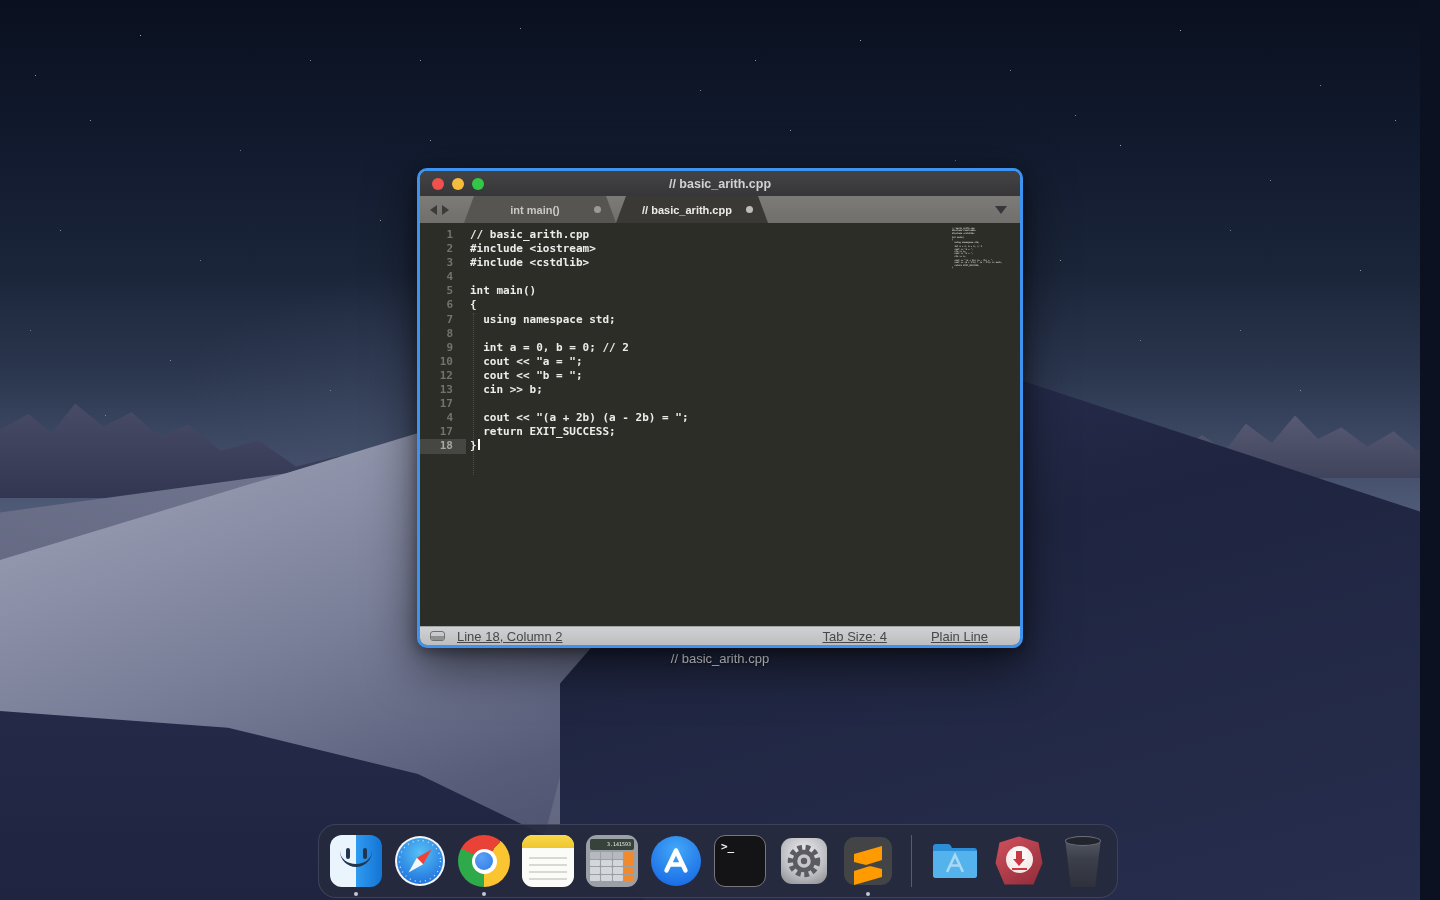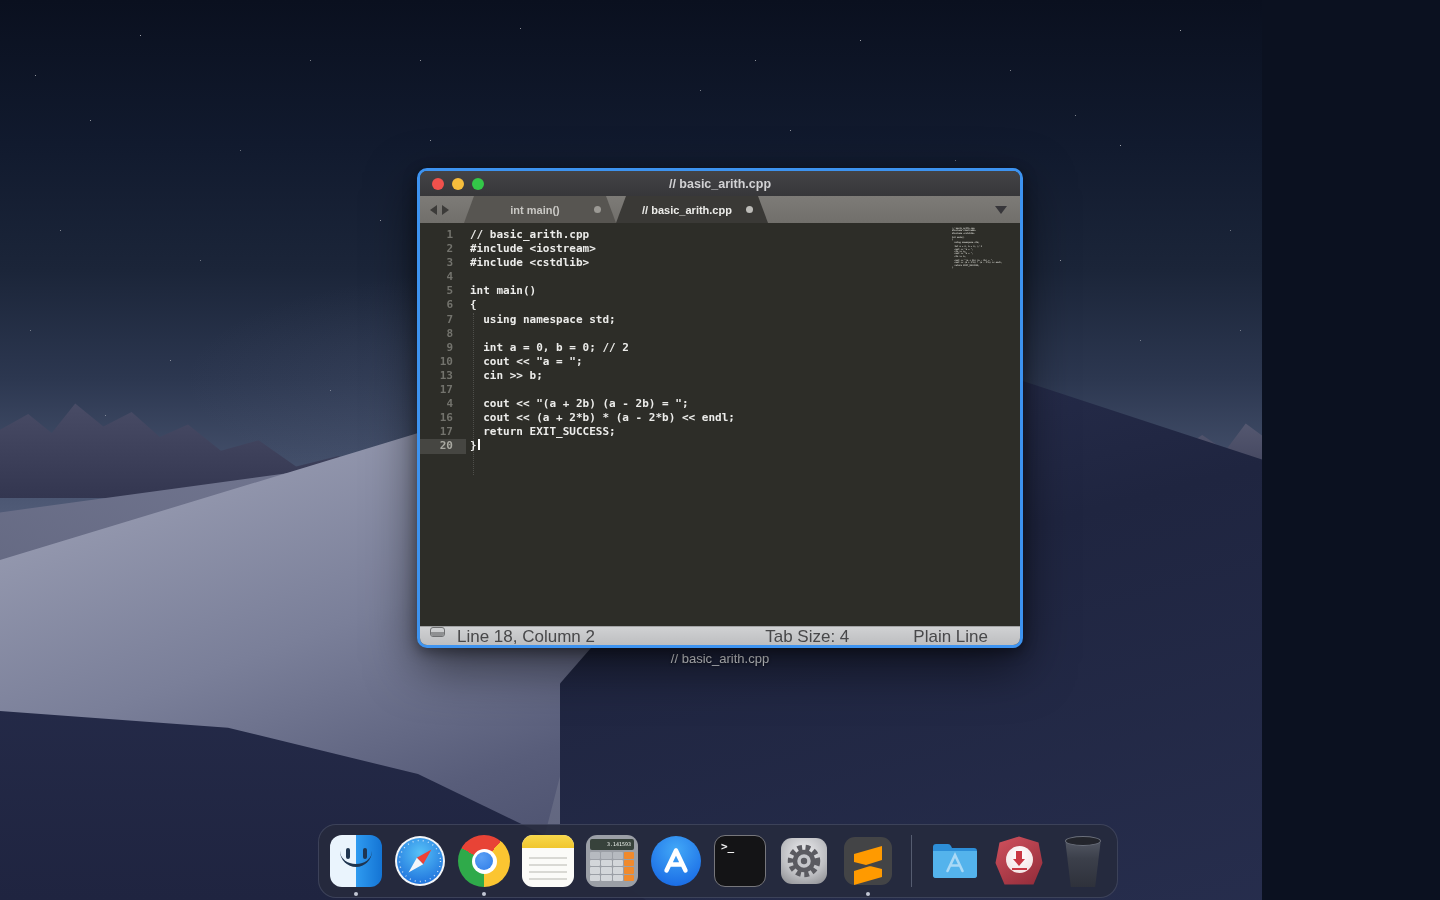--- a/index.html
+++ b/index.html
@@ -1,20 +1,20 @@
 <!DOCTYPE html>
 <html><head>
 <meta charset="utf-8">
 <style>
   * { margin:0; padding:0; box-sizing:border-box; }
   html,body { width:1440px; height:900px; overflow:hidden; background:#0b1120; }
   body { font-family:"Liberation Sans", sans-serif; position:relative; }
 
   
-  .desktop { position:absolute; inset:0; width:1262px; height:900px; overflow:hidden;
+  .desktop { position:absolute; inset:0; width:1420px; height:900px; overflow:hidden;
     background:linear-gradient(180deg,#0a101f 0%,#111a2e 16%,#1b2539 30%,#2c3750 42%,#44506b 52%,#57617e 60%,#5a6480 100%); }
   .stars { position:absolute; top:0; left:0; width:1px; height:1px; background:transparent; border-radius:50%;
     box-shadow: 140px 35px rgba(255,255,255,.8),310px 60px rgba(255,255,255,.6),520px 28px rgba(255,255,255,.7),
       700px 90px rgba(255,255,255,.6),860px 40px rgba(255,255,255,.8),1010px 70px rgba(255,255,255,.6),
       1180px 30px rgba(255,255,255,.8),1320px 85px rgba(255,255,255,.6),90px 120px rgba(255,255,255,.7),
       240px 150px rgba(255,255,255,.5),430px 140px rgba(255,255,255,.7),640px 170px rgba(255,255,255,.5),
       790px 130px rgba(255,255,255,.7),955px 160px rgba(255,255,255,.5),1120px 145px rgba(255,255,255,.8),
       1270px 180px rgba(255,255,255,.6),1395px 120px rgba(255,255,255,.7),60px 230px rgba(255,255,255,.6),
       200px 260px rgba(255,255,255,.5),380px 220px rgba(255,255,255,.7),560px 280px rgba(255,255,255,.5),
       720px 240px rgba(255,255,255,.6),905px 290px rgba(255,255,255,.5),1060px 260px rgba(255,255,255,.7),
@@ -79,27 +79,27 @@
   .gutter.cur { background:rgba(255,255,255,.12); color:#a9a9a2; }
   .codetext { white-space:pre; color:#ececea; padding-left:4px; }
   .caret { display:inline-block; width:2px; height:11px; background:#ffffff; vertical-align:-1px; margin-left:1px; }
   .indent-guide { position:absolute; left:53px; top:90px; height:162px; width:0;
     border-left:1px dotted rgba(255,255,255,.16); }
   .minimap { position:absolute; right:20px; top:4px; width:48px;
     font-family:"DejaVu Sans Mono", monospace; font-size:2.1px; line-height:2.3px; font-weight:700;
     color:rgba(248,248,242,.78); white-space:pre; }
 
   .statusbar { height:19px; flex:0 0 19px; background:linear-gradient(#d0d1d3,#bdbec0);
-    border-top:1px solid #a2a3a5; display:flex; align-items:flex-start; font-size:17px; color:#48484a; }
+    border-top:1px solid #a2a3a5; display:flex; align-items:center; font-size:13px; color:#48484a;text-decoration:underline; }
   .sb-icon { width:15px; height:10px; border:1.5px solid #6f7072; border-radius:3px; margin-left:10px;
     position:relative; overflow:hidden; }
   .sb-icon::after { content:""; position:absolute; left:0; right:0; bottom:0; height:4px; background:#8f9092; }
   .sb-pos { margin-left:12px; }
   .sb-right { margin-left:auto; display:flex; align-items:center; }
-  .sb-tabsize { margin-right:64px; }
+  .sb-tabsize { margin-right:44px; }
   .sb-syntax { margin-right:32px; }
 
   .window-caption { position:absolute; left:417px; top:651px; width:606px; text-align:center;
     color:#eef0f4; font-size:13px; text-shadow:0 1px 3px rgba(0,0,0,.6); z-index:9; }
 
   
   .dock { position:absolute; left:318px; top:824px; width:800px; height:74px; z-index:20;
     background:rgba(38,42,61,.9); border:1px solid rgba(130,140,170,.25); border-radius:18px;
     display:flex; align-items:center; padding:0 11px; gap:12px; }
   .dock-item { position:relative; width:52px; height:52px; flex:0 0 52px; }
@@ -231,41 +231,41 @@
           </div>
           <div class="code-row">
             <div class="gutter">9</div>
             <pre class="codetext">  int a = 0, b = 0; // 2</pre>
           </div>
           <div class="code-row">
             <div class="gutter">10</div>
             <pre class="codetext">  cout &lt;&lt; "a = ";</pre>
           </div>
           <div class="code-row">
+            <div class="gutter">12</div>
+            <pre class="codetext">  cout &lt;&lt; "b = ";</pre>
+          </div>
+          <div class="code-row">
             <div class="gutter">13</div>
             <pre class="codetext">  cin &gt;&gt; b;</pre>
           </div>
           <div class="code-row">
             <div class="gutter">17</div>
             <pre class="codetext"></pre>
           </div>
           <div class="code-row">
             <div class="gutter">4</div>
             <pre class="codetext">  cout &lt;&lt; "(a + 2b) (a - 2b) = ";</pre>
           </div>
           <div class="code-row">
-            <div class="gutter">16</div>
-            <pre class="codetext">  cout &lt;&lt; (a + 2*b) * (a - 2*b) &lt;&lt; endl;</pre>
-          </div>
-          <div class="code-row">
             <div class="gutter">17</div>
             <pre class="codetext">  return EXIT_SUCCESS;</pre>
           </div>
           <div class="code-row">
-            <div class="gutter cur">20</div>
+            <div class="gutter cur">18</div>
             <pre class="codetext">}<span class="caret"></span></pre>
           </div>
         </div>
       <div class="indent-guide"></div>
       <pre class="minimap" id="minimap">// basic_arith.cpp
 #include &lt;iostream&gt;
 #include &lt;cstdlib&gt;
 
 int main()
 {

